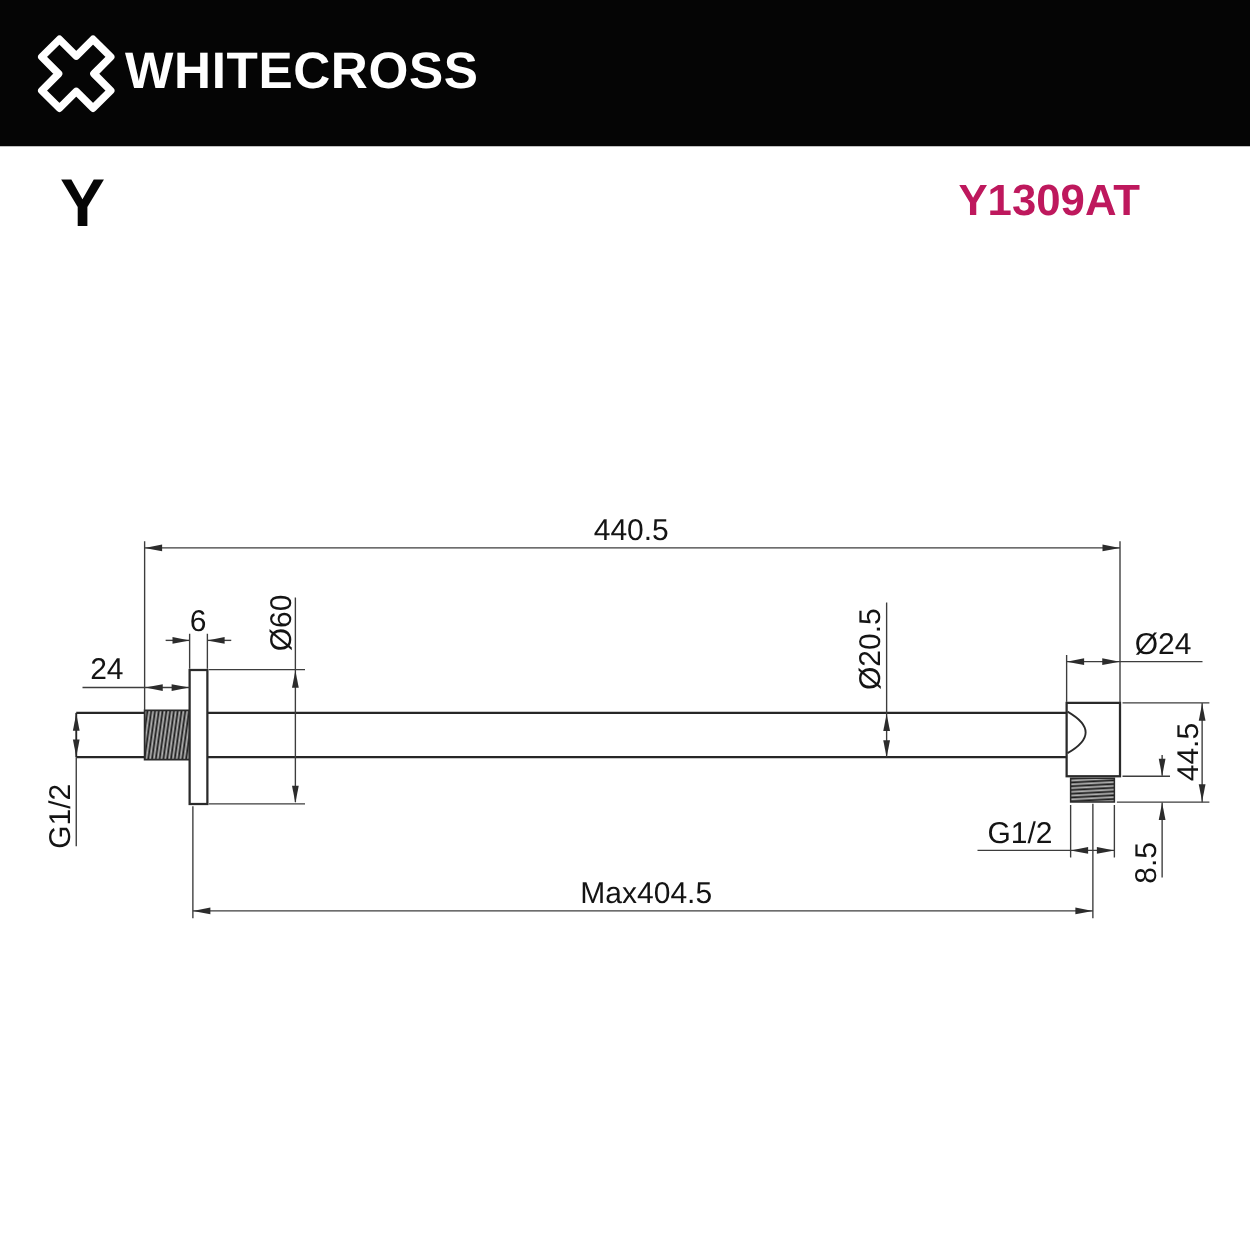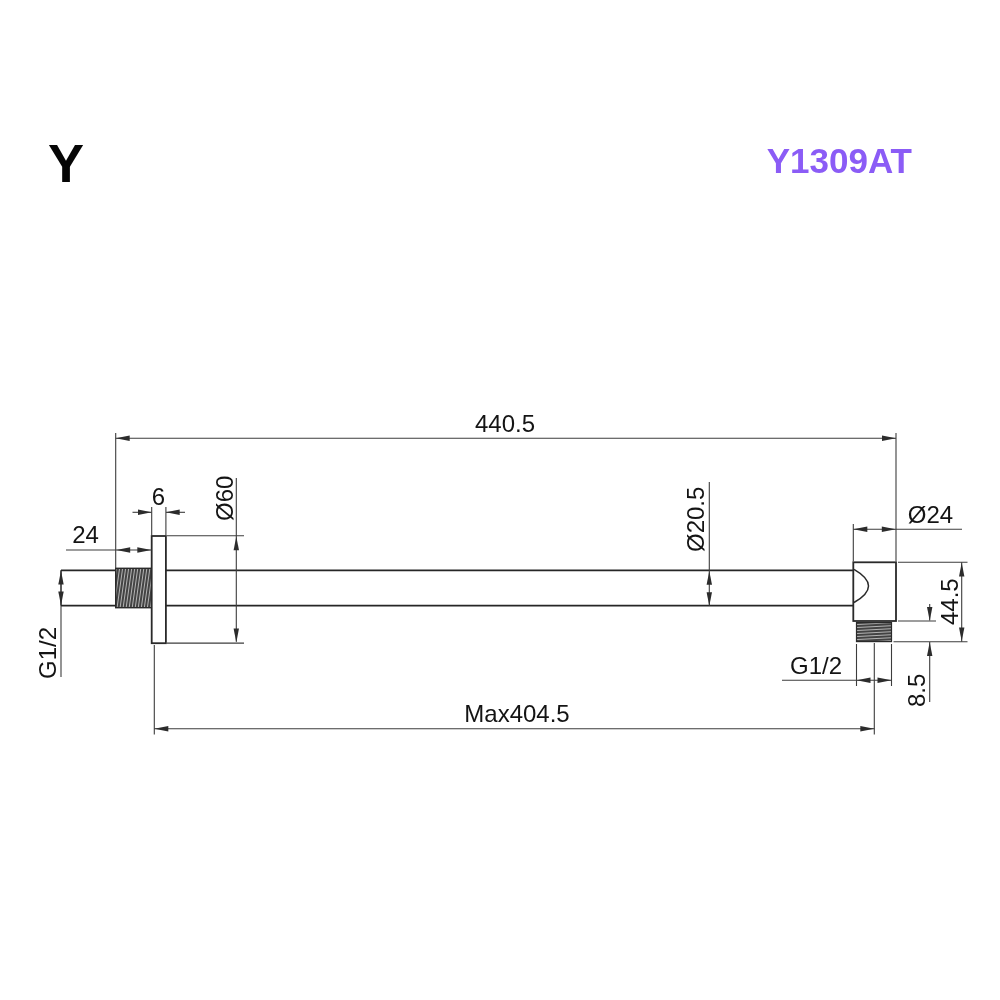--- a/index.html
+++ b/index.html
@@ -3,32 +3,40 @@
 <meta charset="utf-8">
 <style>
   html,body{margin:0;padding:0;background:#ffffff;}
   .stage{position:relative;width:1000px;height:1000px;background:#ffffff;overflow:hidden;
          font-family:"Liberation Sans", sans-serif;}
   .header{position:absolute;top:0;left:0;width:1000px;height:117px;background:#050505;}
   .logo{position:absolute;left:28px;top:26px;}
   .brand{position:absolute;left:100px;top:36px;color:#ffffff;font-size:41px;font-weight:bold;
          letter-spacing:0.5px;line-height:1;}
   .series{position:absolute;left:48px;top:136px;color:#060606;font-size:54px;font-weight:bold;line-height:1;}
-  .code{position:absolute;right:88px;top:143px;color:#8b5cf6;font-size:35px;font-weight:bold;line-height:1;margin-left:24px;}
+  .code{position:absolute;right:88px;top:143px;color:#be185d;font-size:35px;font-weight:bold;line-height:1;margin-left:24px;}
   svg.drawing{position:absolute;left:0;top:0;}
   svg text{font-family:"Liberation Sans", sans-serif;font-size:24px;fill:#141414;}
   .part{stroke:#262626;fill:none;}
   .dim{stroke:#3d3d3d;stroke-width:1.1;fill:none;}
   .arr{fill:#2c2c2c;stroke:none;}
 </style>
 </head>
 <body>
 
 <div class="stage">
 
+  <div class="header">
+    <svg class="logo" width="66" height="66" viewBox="0 0 66 66">
+      <g transform="translate(33,33) rotate(45)">
+        <path d="M -10,-29 H 10 V -10 H 29 V 10 H 10 V 29 H -10 V 10 H -29 V -10 H -10 Z" fill="none" stroke="#ffffff" stroke-width="6" stroke-linejoin="round"></path>
+      </g>
+    </svg>
+    <div class="brand">WHITECROSS</div>
+  </div>
 
   <div class="series">Y</div>
   <div class="code">Y1309AT</div>
 
   <svg class="drawing" width="1000" height="1000" viewBox="0 0 1000 1000">
     <defs>
       <pattern id="hatchV" width="3" height="8" patternUnits="userSpaceOnUse" patternTransform="rotate(8)">
         <rect width="3" height="8" fill="#b3b3b3"></rect>
         <line x1="1" y1="0" x2="1" y2="8" stroke="#1d1d1d" stroke-width="1.5"></line>
       </pattern>

